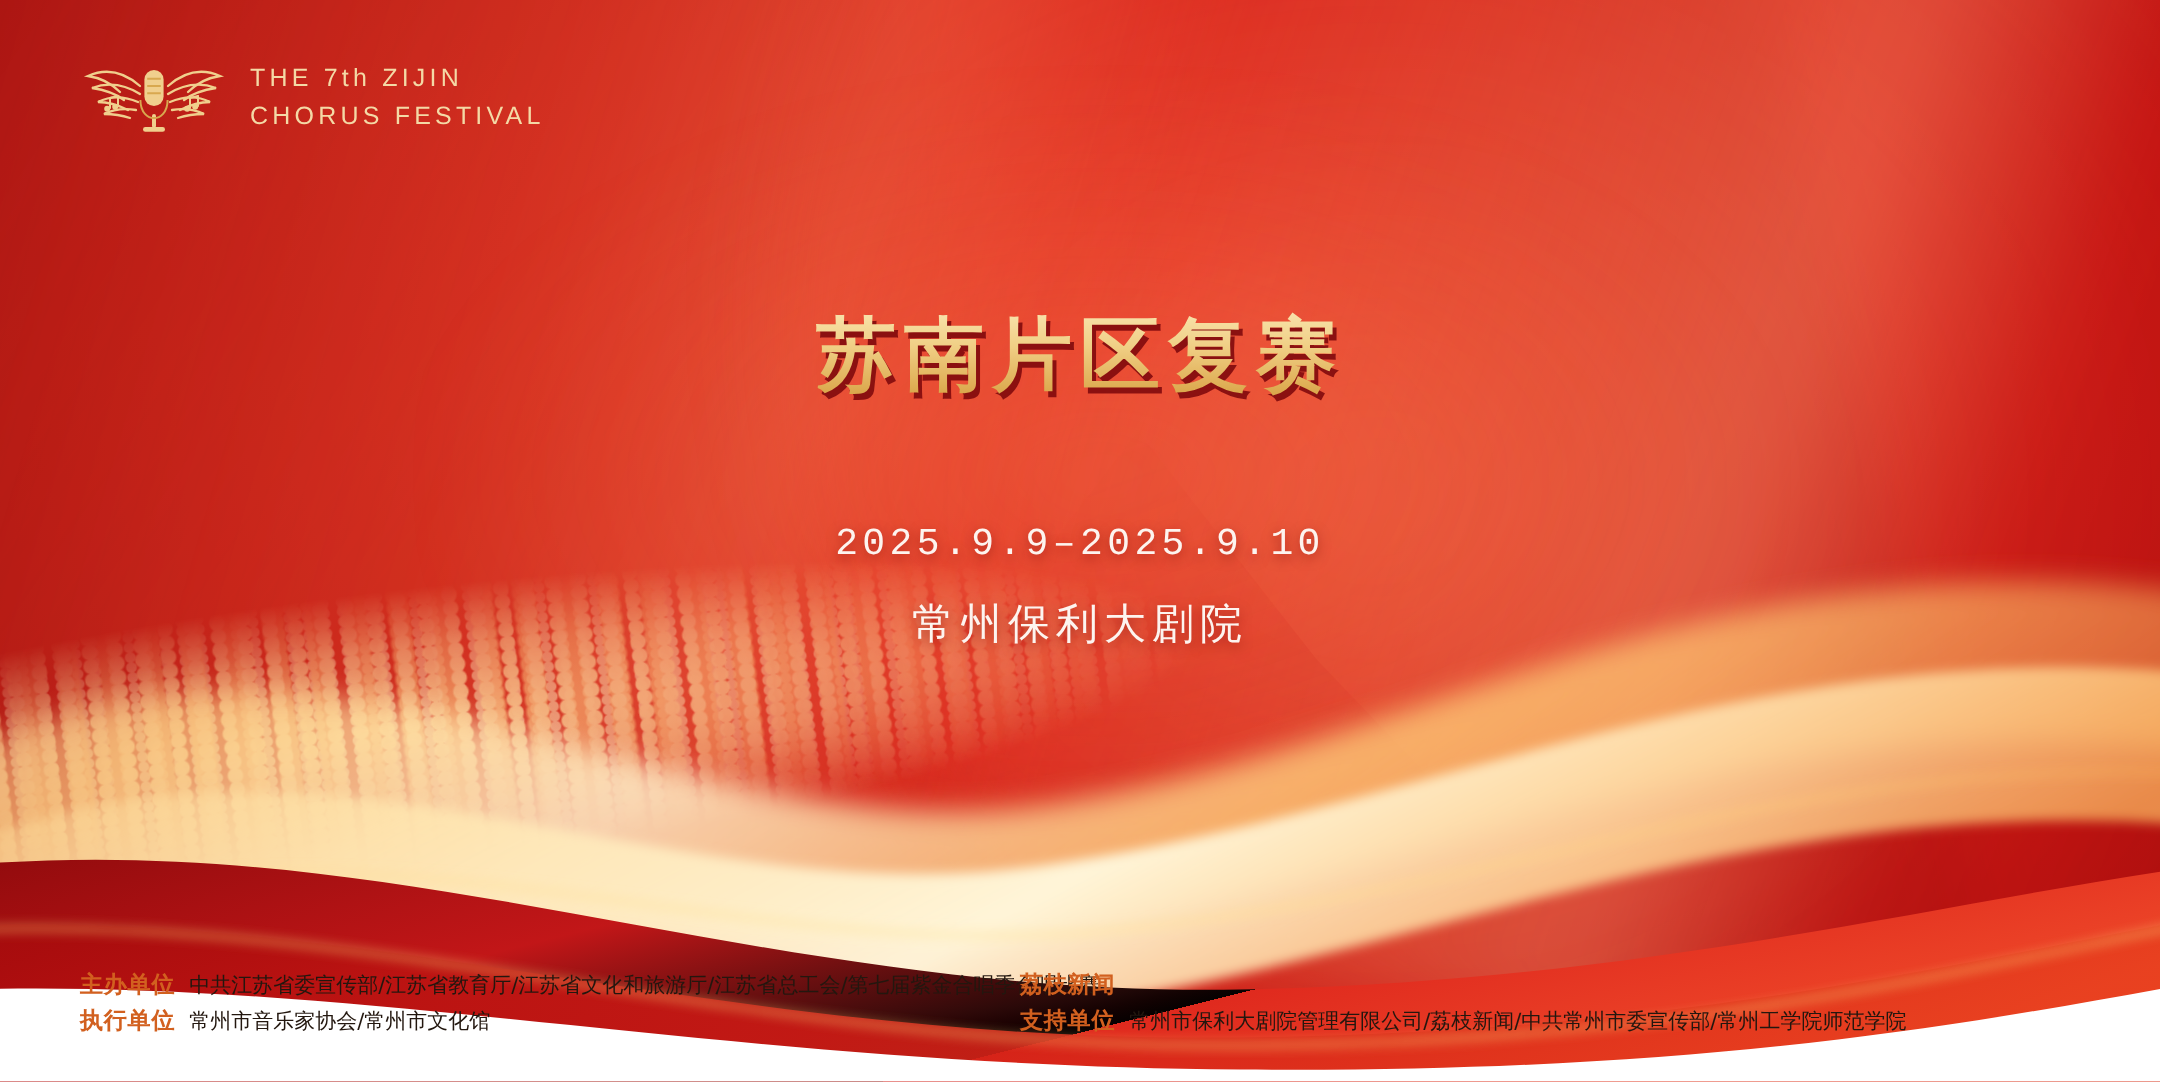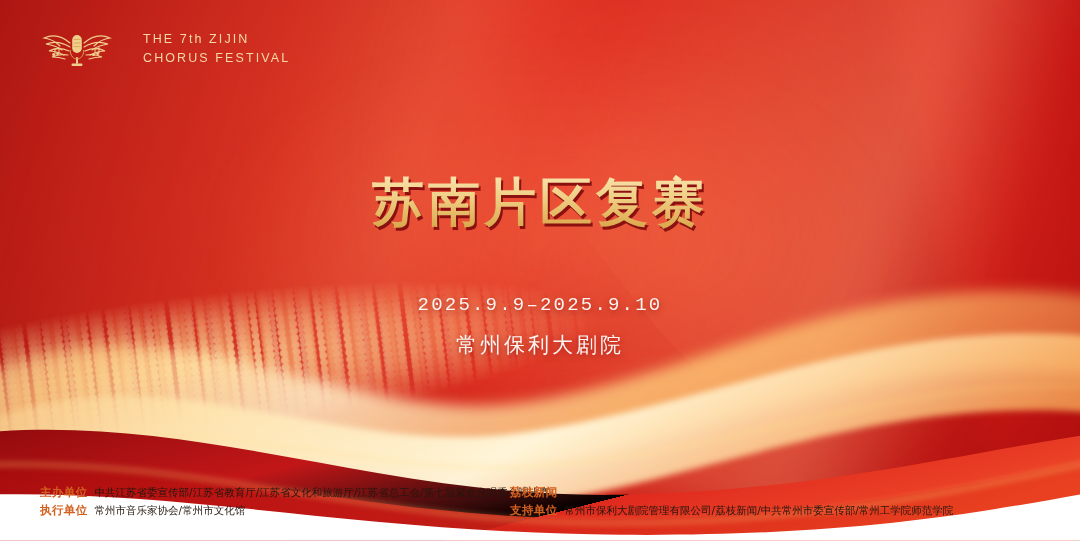--- a/index.html
+++ b/index.html
@@ -62,21 +62,21 @@
     -webkit-mask-image:radial-gradient(ellipse 70% 60% at 28% 50%, #000 0%, rgba(0,0,0,.55) 45%, transparent 78%);
             mask-image:radial-gradient(ellipse 70% 60% at 28% 50%, #000 0%, rgba(0,0,0,.55) 45%, transparent 78%);
   }
 
   
   .waves{position:absolute;left:0;bottom:0;width:100%;height:58%;}
   .waves svg{display:block;width:100%;height:100%;}
 
   
   .logo{
-    position:absolute;left:40px;top:27px;display:flex;align-items:center;gap:29px;
+    position:absolute;left:40px;top:27px;display:flex;align-items:center;gap:11px;
   }
   .logo-mark{width:74px;height:44px;flex:0 0 auto;}
   .logo-text{
     display:flex;flex-direction:column;gap:3px;
     color:#f4d9a6;font-size:12.5px;letter-spacing:2.1px;line-height:1.25;
     font-family:"Liberation Sans",sans-serif;
   }
 
   
   .center{
@@ -86,23 +86,23 @@
     font-family:"Liberation Serif","DejaVu Serif",serif;
     font-weight:700;font-size:72px;letter-spacing:3px;line-height:1.12;
     background:linear-gradient(180deg,#fdf0c4 0%,#f6dc9a 28%,#edc濃 0%,#e7bf67 58%,#d9a341 82%,#c98f2c 100%);
     background:linear-gradient(180deg,#fdf0c4 0%,#f7de9e 30%,#e9c472 58%,#dba746 82%,#cb9130 100%);
     -webkit-background-clip:text;background-clip:text;color:transparent;
     -webkit-text-fill-color:transparent;
     filter:drop-shadow(3px 4px 0 rgba(122,6,10,.92)) drop-shadow(0 6px 12px rgba(90,2,6,.45));
     margin:0;
   }
   .title-sub{
-    margin-top:44px;
+    margin-top:26px;
     font-family:"Liberation Serif","DejaVu Serif",serif;
-    font-weight:700;font-size:52px;letter-spacing:4px;
+    font-weight:700;font-size:40px;letter-spacing:4px;
     background:linear-gradient(180deg,#fbe9b8 0%,#f0cf85 42%,#dfae55 78%,#cf9837 100%);
     -webkit-background-clip:text;background-clip:text;color:transparent;
     -webkit-text-fill-color:transparent;
     filter:drop-shadow(2px 3px 0 rgba(122,6,10,.85));
   }
   .meta{
     margin-top:56px;color:#fdf4ef;
   }
   .meta-date{
     font-size:19px;letter-spacing:2.2px;font-family:Liberation Mono, monospace;

